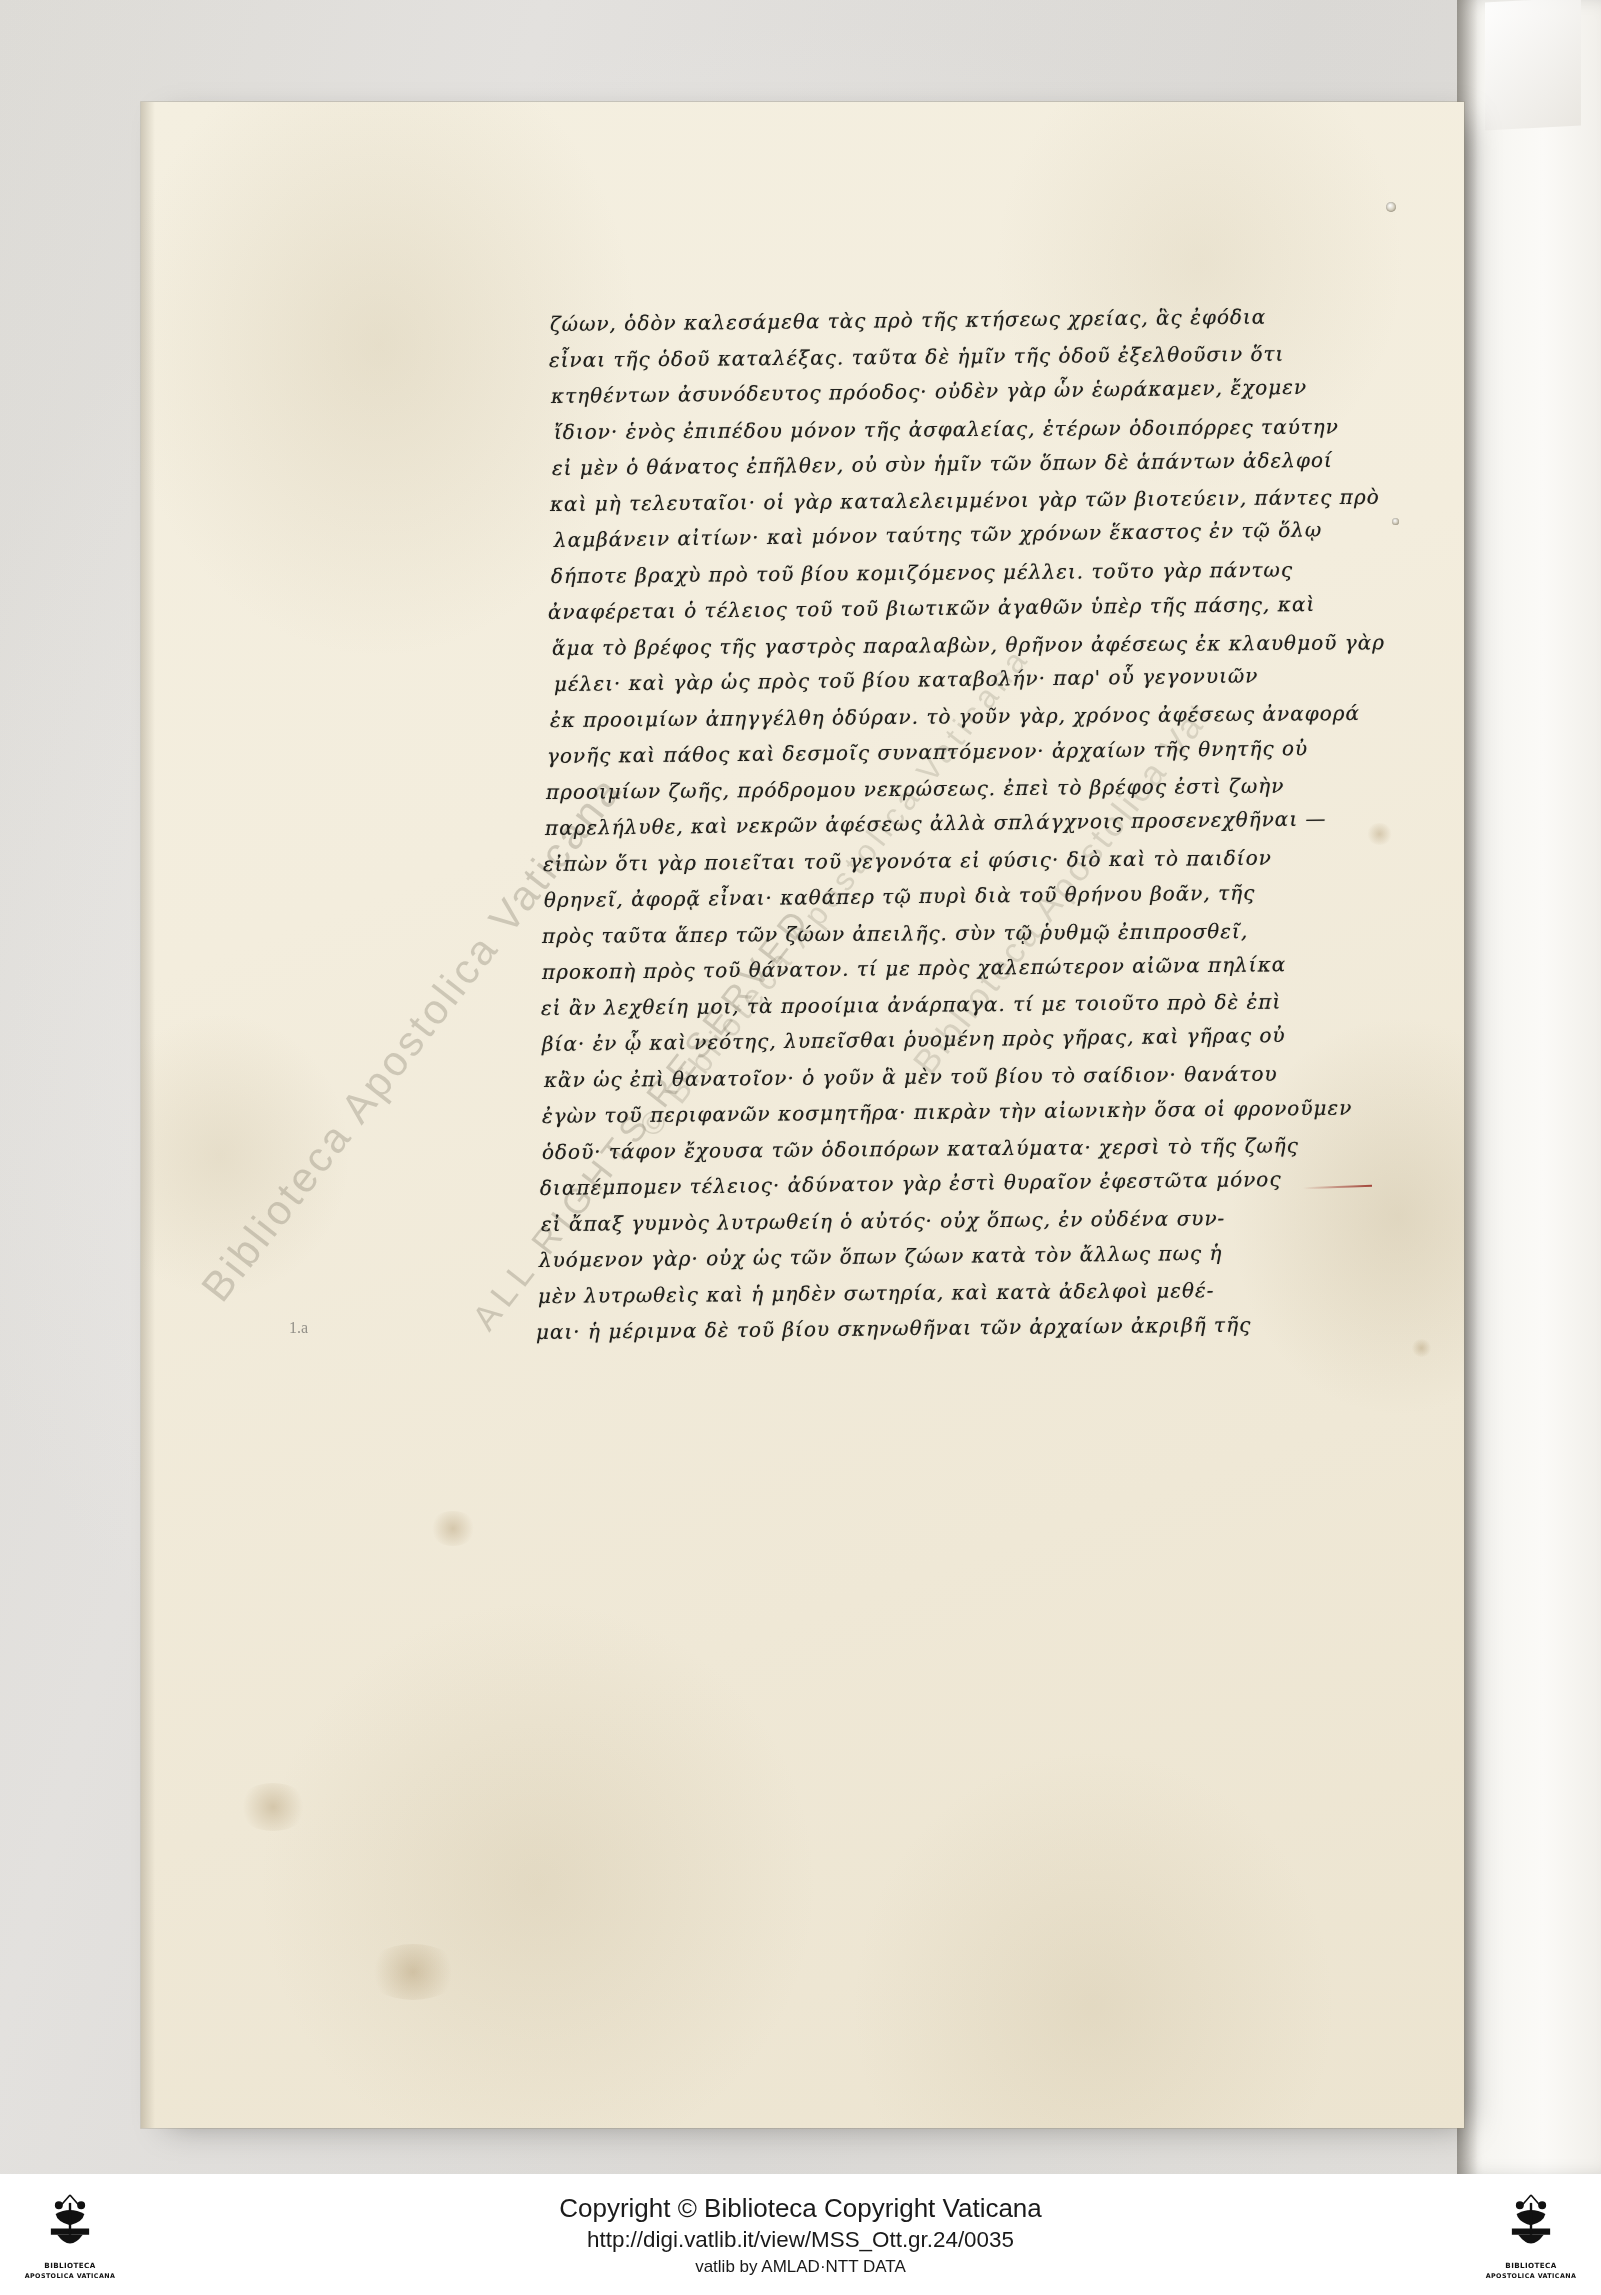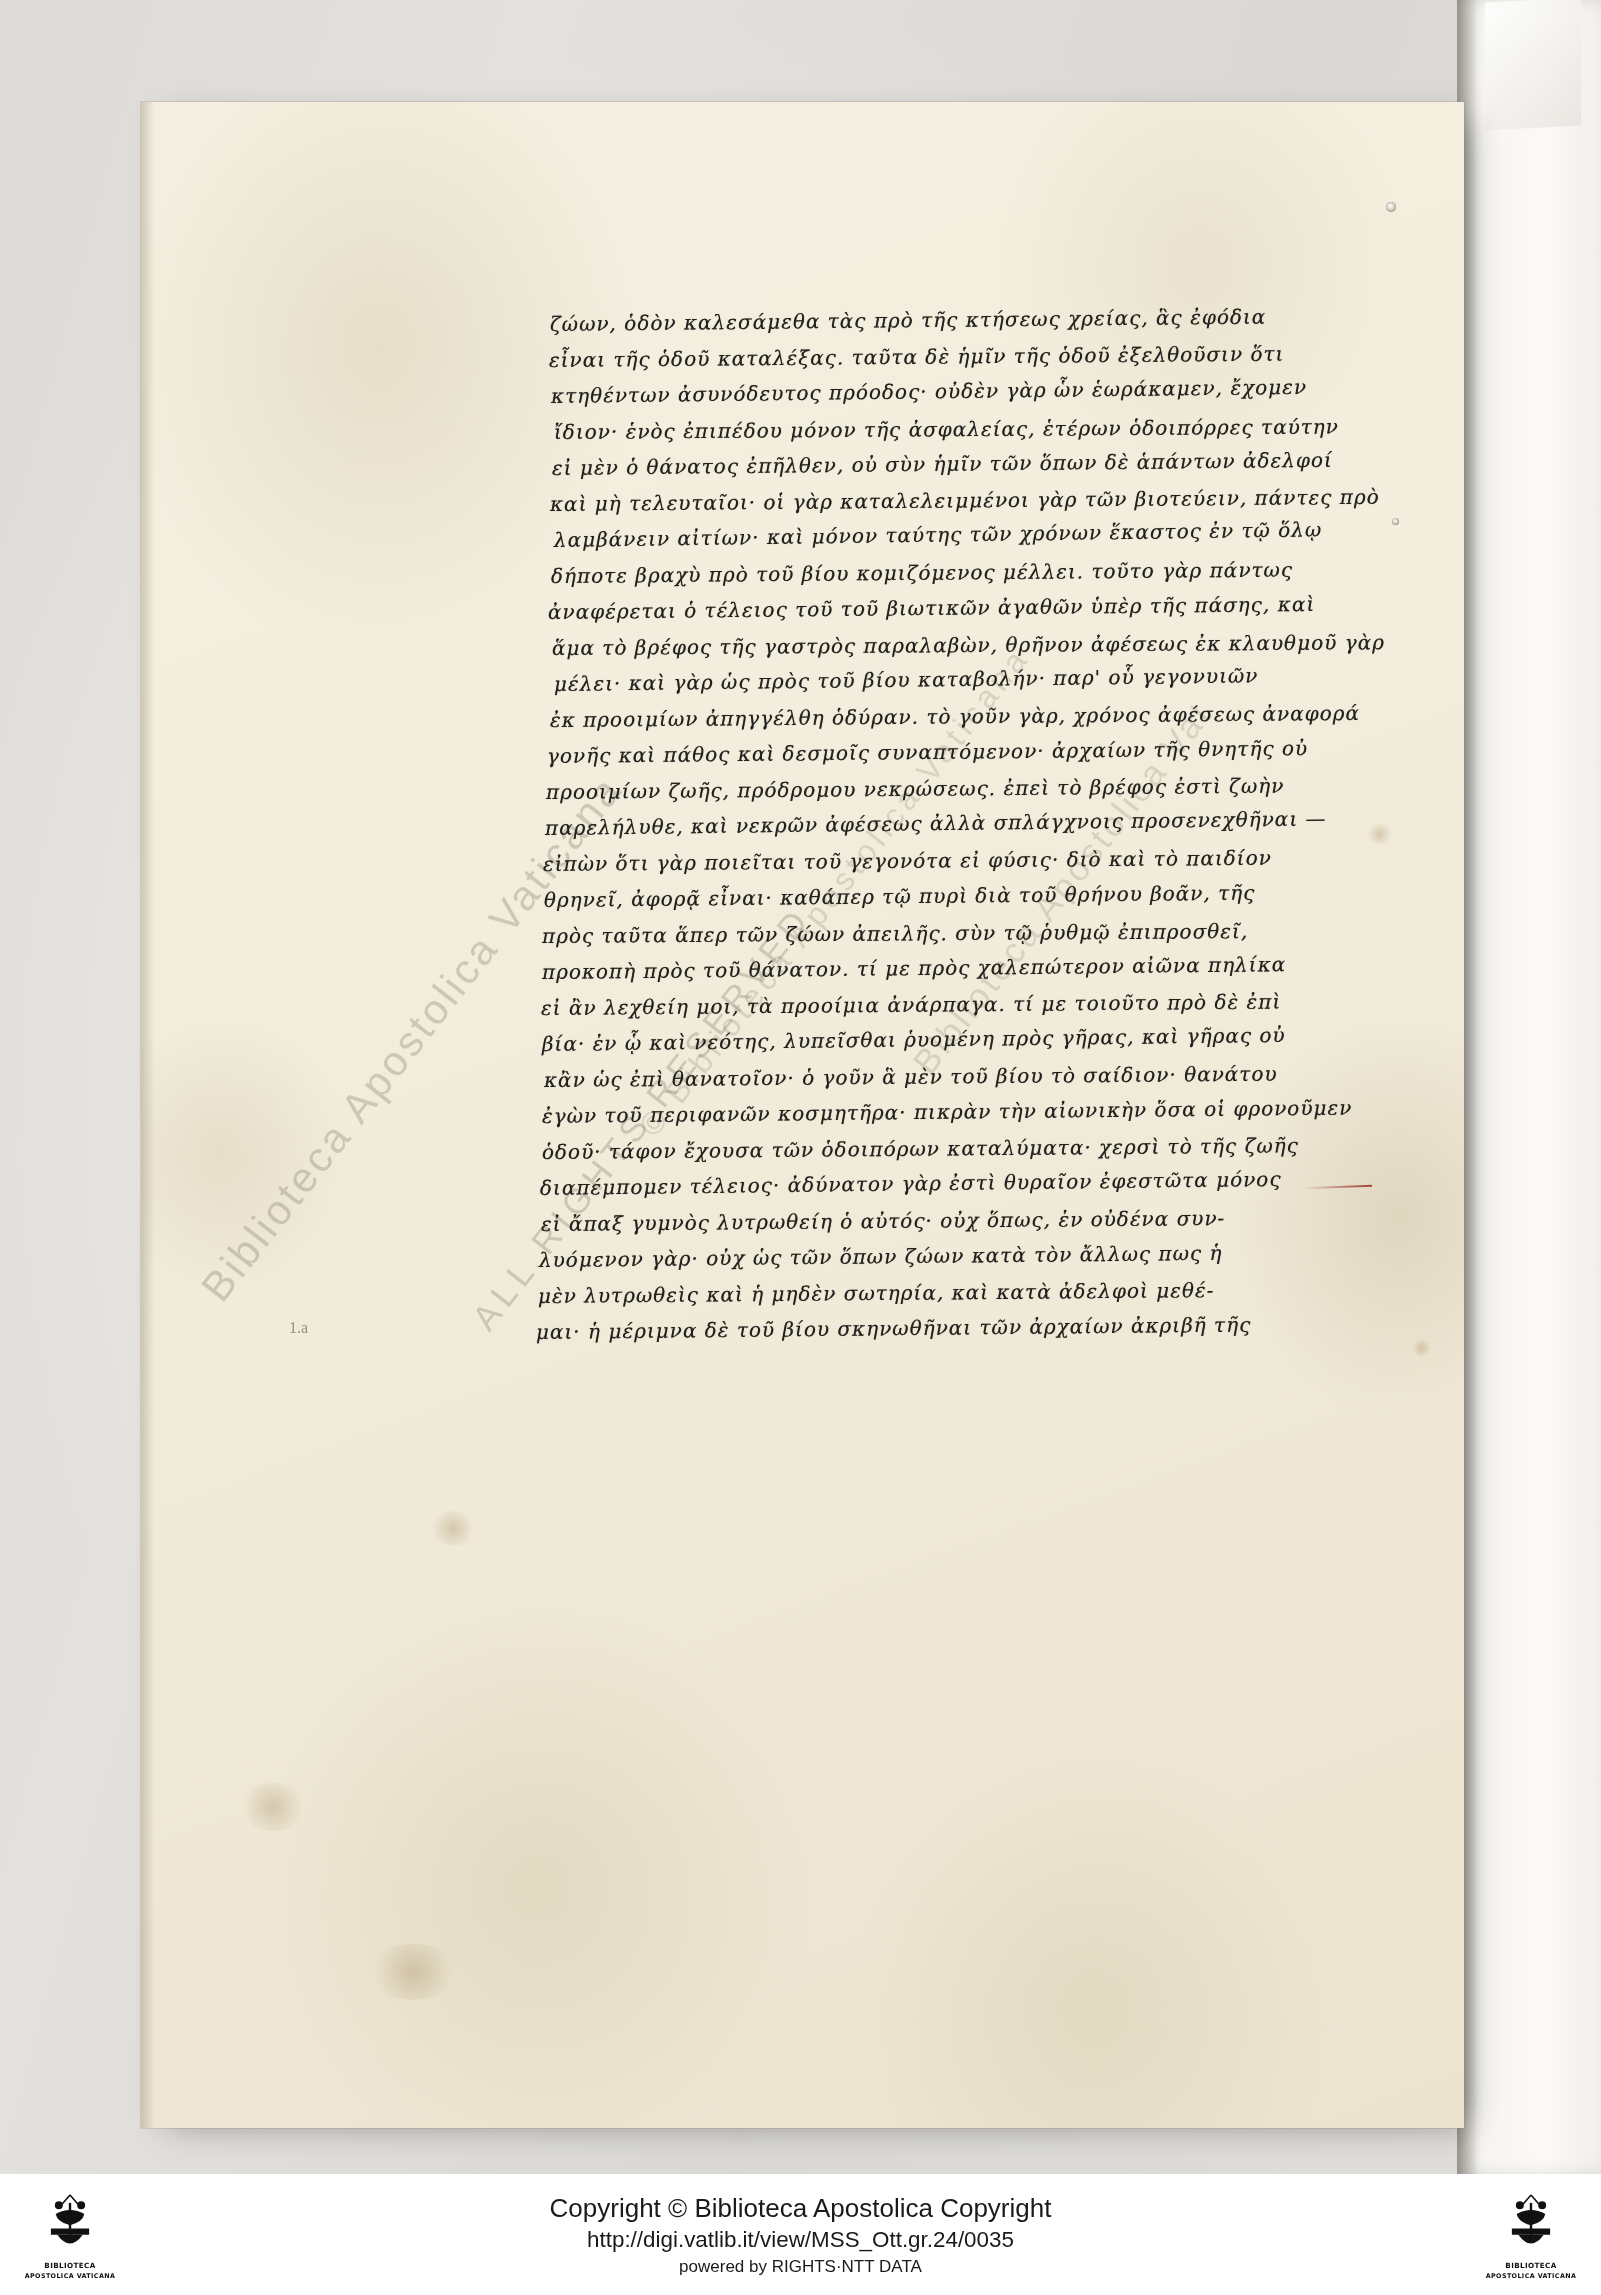--- a/index.html
+++ b/index.html
@@ -276,23 +276,23 @@
     <div class="hline" style="transform:rotate(-0.6deg); left:-13px;">λυόμενον γὰρ· οὐχ ὡς τῶν ὅπων ζώων κατὰ τὸν ἄλλως πως ἡ</div>
     <div class="hline" style="transform:rotate(-0.5deg); left:-14.4px;">μὲν λυτρωθεὶς καὶ ἡ μηδὲν σωτηρία, καὶ κατὰ ἀδελφοὶ μεθέ-</div>
     <div class="hline" style="transform:rotate(-0.6deg); left:-16px;">μαι· ἡ μέριμνα δὲ τοῦ βίου σκηνωθῆναι τῶν ἀρχαίων ἀκριβῆ τῆς</div>
   </div>
 
   <div class="red-mark"></div>
 
   <div class="footer-topline"></div>
   <div class="footer">
     <div class="footer-center">
-      <div class="f-line1">Copyright © Biblioteca Apostolica Copyright</div>
+      <div class="f-line1">Copyright © Biblioteca Copyright Vaticana</div>
       <div class="f-line2">http://digi.vatlib.it/view/MSS_Ott.gr.24/0035</div>
-      <div class="f-line3">powered by RIGHTS·NTT DATA</div>
+      <div class="f-line3">vatlib by AMLAD·NTT DATA</div>
     </div>
   </div>
 
   <div class="crest left">
     <div class="crest-ring">
       <svg width="112" height="110" viewBox="0 0 140 138" aria-hidden="true">
         <g fill="none" stroke="#111" stroke-width="2">
           <path d="M70 20 L58 34 M70 20 L82 34"></path>
           <circle cx="56" cy="33" r="4" fill="#111"></circle>
           <circle cx="84" cy="33" r="4" fill="#111"></circle>

